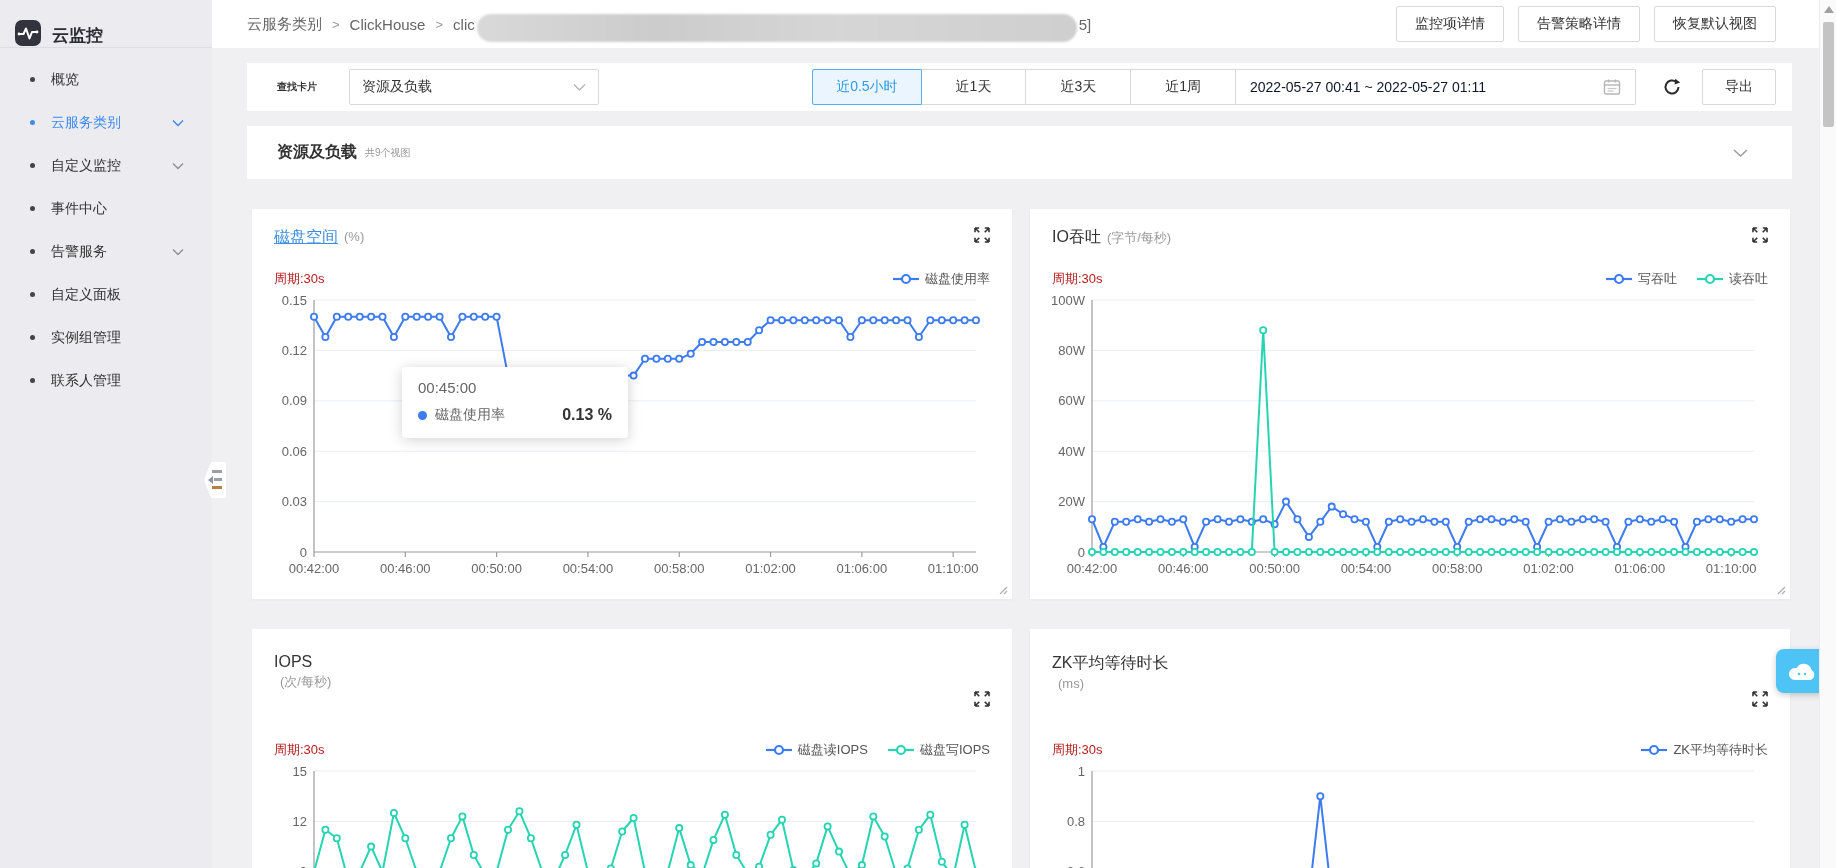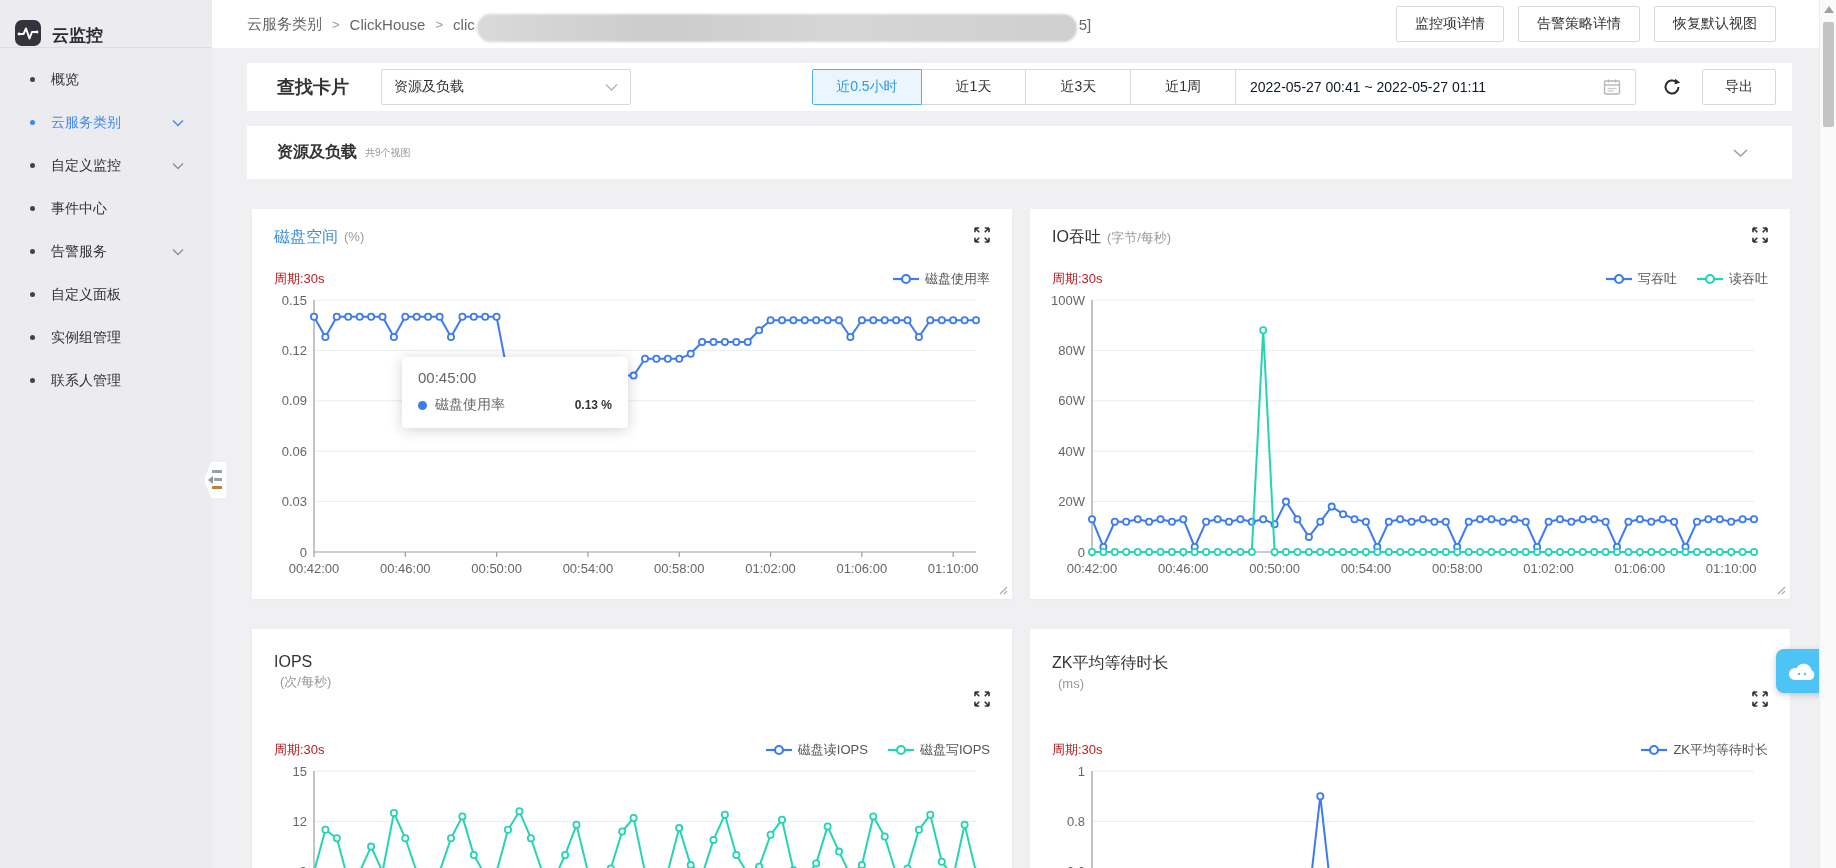--- a/index.html
+++ b/index.html
@@ -28,21 +28,21 @@
   .topbar { height:48px; background:#fff; display:flex; align-items:center; padding:0 60px 0 35px; }
   .breadcrumb { display:flex; align-items:center; font-size:15px; color:#666; white-space:nowrap; }
   .breadcrumb .sep { margin:0 10px; color:#999; font-size:13px; }
   .redacted { display:inline-block; width:600px; height:28px; border-radius:14px; margin:0 2px -8px 2px;
       background:linear-gradient(90deg,#d9d9d9,#cccccc 30%,#d6d6d6 60%,#cfcfcf); filter:blur(1.2px); }
   .topbar-buttons { margin-left:auto; display:flex; gap:14px; }
   .btn { background:#fff; border:1px solid #d9d9d9; border-radius:2px; font-size:14px; color:#333; padding:8px 18px; cursor:pointer; font-family:inherit; }
 
   .panel { background:#fff; margin:15px 44px 0 35px; }
   .filter-panel { height:48px; display:flex; align-items:center; padding:0 16px 0 30px; }
-  .filter-label { font-size:18px; font-weight:bold; color:#333; margin-right:32px; }
+  .filter-label { font-size:10px; font-weight:bold; color:#333; margin-right:32px; }
   .select { width:250px; height:36px; border:1px solid #d9d9d9; border-radius:2px; display:flex; align-items:center; padding:0 12px; font-size:14px; color:#333; cursor:pointer; }
   .select .chev { margin-left:auto; }
   .right-cluster { margin-left:auto; display:flex; align-items:center; }
   .seg-group { display:flex; align-items:stretch; height:36px; }
   .seg { border:1px solid #d9d9d9; border-left-width:0; background:#fff; font-size:14px; color:#333; padding:0 34px; display:flex; align-items:center; cursor:pointer; font-family:inherit; }
   .seg.first { border-left-width:1px; border-radius:2px 0 0 2px; }
   .seg.active { background:#eaf5fe; border:1px solid #55aef0; color:#2f9be8; margin-left:-1px; padding:0 23px; }
   .date-box { border:1px solid #d9d9d9; border-left-width:0; display:flex; align-items:center; font-size:14px; color:#0f172a; padding:0 14px; width:400px; cursor:pointer; border-radius:0 2px 2px 0; }
   .date-box .cal { margin-left:auto; }
   .icon-btn { background:none; border:none; margin-left:26px; cursor:pointer; padding:0; display:flex; }
@@ -53,39 +53,39 @@
   .section-count { font-size:10px; color:#999; margin-left:8px; }
   .section-panel .chev { margin-left:auto; }
 
   
   .grid { margin:30px 46px 0 40px; display:grid; grid-template-columns:1fr 1fr; gap:30px 18px; }
   .card { background:#fff; height:390px; padding:18px 22px; position:relative; box-shadow:0 1px 2px rgba(0,0,0,.04); }
   .card.tall { height:440px; }
   .card-head { display:flex; align-items:flex-start; }
   .card-title { font-size:16px; color:#333; }
   .card.tall .card-head { padding-top:6px;flex-direction:column; }
-  .card-title.link { color:#3d8ee0; cursor:pointer; }
+  .card-title.link { color:#3d8ee0; cursor:pointer;text-decoration:underline; }
   .card-unit { font-size:13px; color:#999; margin-left:6px; padding-top:2px; }
   .expand { margin-left:auto; cursor:pointer; display:flex; }
   .meta-row { display:flex; align-items:center; margin-top:22px; margin-bottom:4px; }
   .card.tall .meta-row { margin-top:34px; }
   .period { font-size:13px; color:#b91c1c; }
   .legend { margin-left:auto; display:flex; gap:20px; }
   .legend-item { display:flex; align-items:center; gap:6px; font-size:13px; color:#555; cursor:pointer; }
   .chart-svg { display:block; width:100%; height:290px; overflow:visible; }
   .resize-corner { position:absolute; right:4px; bottom:4px; }
 
   
-  .tooltip { position:absolute; left:150px; top:148px; width:226px; background:#fff; border-radius:4px;
+  .tooltip { position:absolute; left:150px; top:158px; width:226px; background:#fff; border-radius:4px;
       box-shadow:0 2px 14px rgba(0,0,0,.18); padding:12px 16px 14px 16px; z-index:20; }
   .tooltip .tt-time { font-size:15px; color:#666; }
   .tooltip .tt-row { display:flex; align-items:center; margin-top:10px; }
   .tooltip .tt-dot { width:9px; height:9px; border-radius:50%; background:#3d7bf0; margin-right:8px; }
   .tooltip .tt-label { font-size:14px; color:#666; }
-  .tooltip .tt-val { margin-left:auto; font-size:12px; font-weight:bold; color:#333; }
+  .tooltip .tt-val { margin-left:auto; font-size:16px; font-weight:bold; color:#333; }
 
   
   .float-cloud { position:fixed; right:8px; top:649px; width:52px; height:44px; background:#4ec3f5; border-radius:8px; display:flex; align-items:center; justify-content:center; z-index:40; cursor:pointer; box-shadow:0 2px 6px rgba(0,0,0,.2); }
   .scrollbar { position:fixed; right:0; top:0; width:17px; height:868px; background:#fafafa; border-left:1px solid #ececec; z-index:50; }
   .scroll-up { position:absolute; top:6px; left:4px; width:0; height:0; border-left:5px solid transparent; border-right:5px solid transparent; border-bottom:7px solid #a0a0a0; }
   .scroll-thumb { position:absolute; top:22px; left:3px; width:11px; height:105px; background:#c4c4c4; border-radius:2px; }
 </style>
 </head>
 <body>
 

